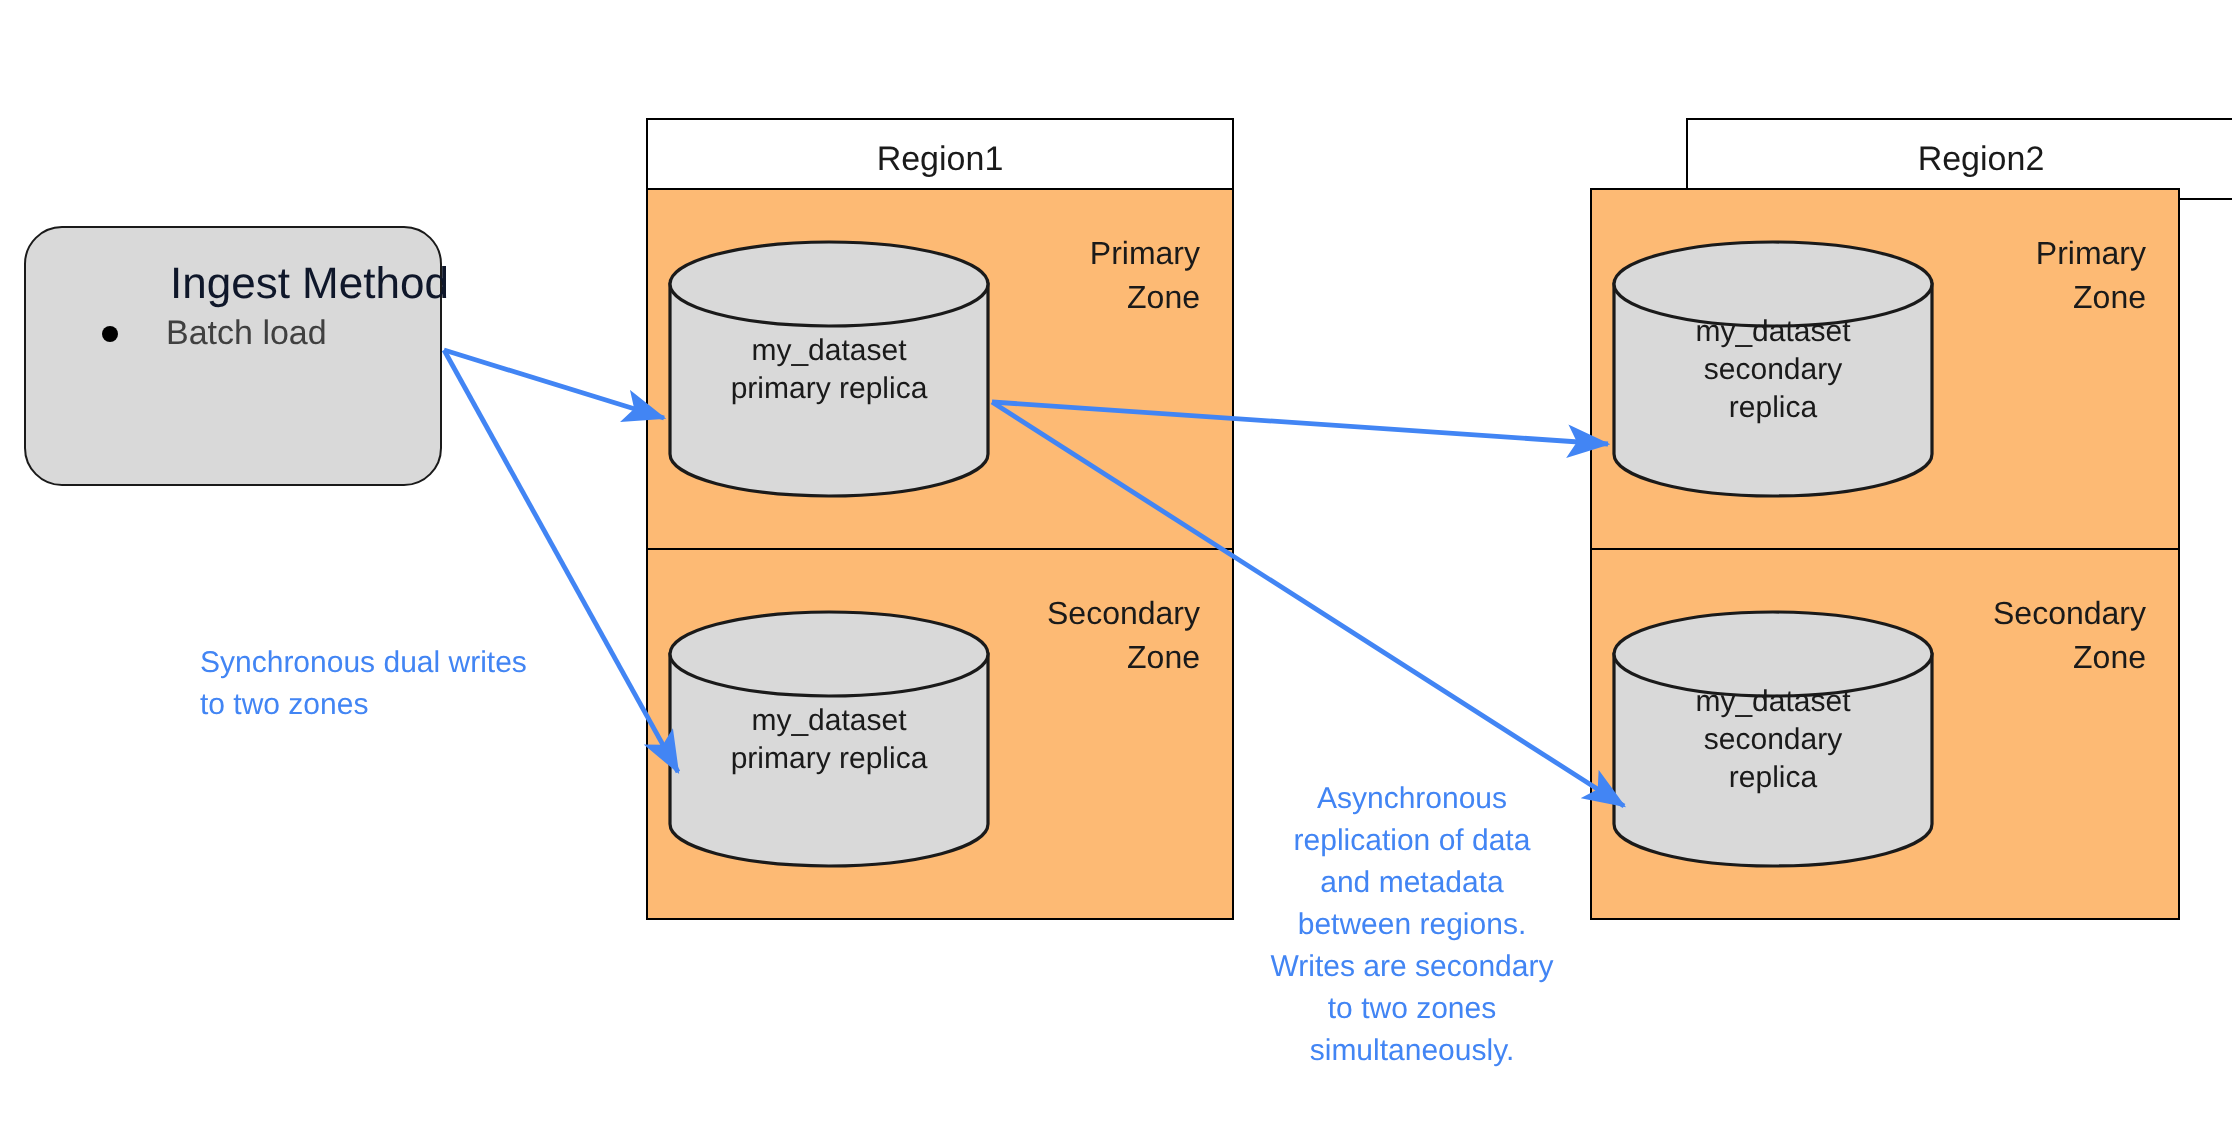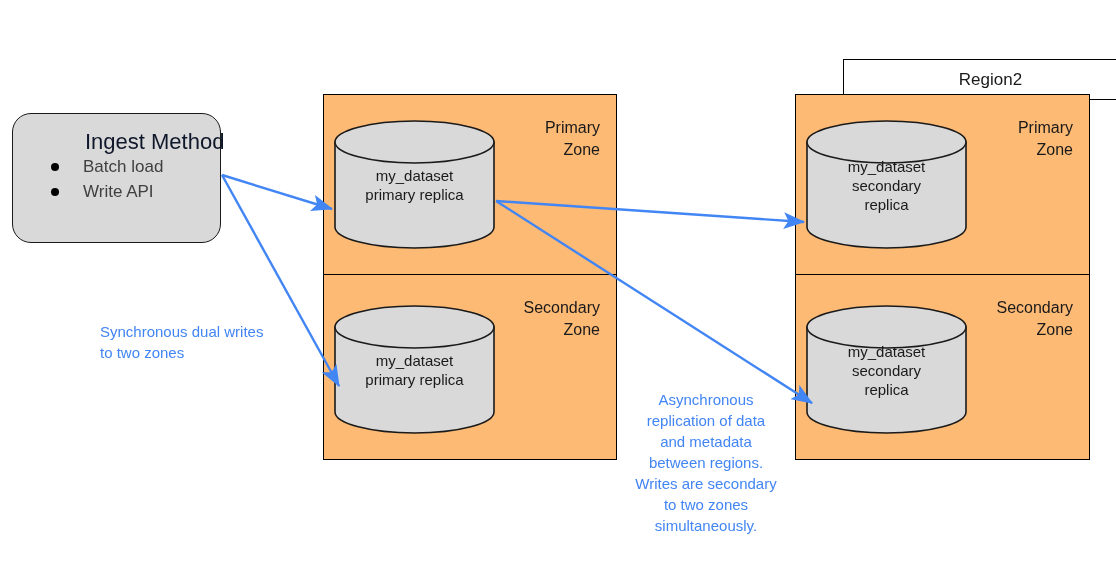--- a/index.html
+++ b/index.html
@@ -178,27 +178,26 @@
 
 <div id="canvas">
 
   <div class="ingest-box">
     <div class="ingest-title">Ingest Method</div>
     <ul class="ingest-list">
       <li>
         <span class="bullet"></span>
         <span>Batch load</span>
       </li>
-      <li>
-        <span class="bullet"></span>
-        <span>Write API</span>
-      </li>
     </ul>
   </div>
 
+  <div class="region-header" id="region1-header">
+    <span>Region1</span>
+  </div>
 
   <div class="region-zones" id="region1-zones">
     <div class="zone zone-primary">
       <div class="zone-label">Primary
 Zone</div>
       <div class="cylinder cyl-primary">
         <svg viewBox="0 0 161 129" preserveAspectRatio="none" aria-hidden="true">
           <path d="M1,22 L1,107 A79.5,21 0 0 0 160,107 L160,22 Z" fill="#d9d9d9" stroke="#1a1a1a" stroke-width="1.6"></path>
           <ellipse cx="80.5" cy="22" rx="79.5" ry="21" fill="#d9d9d9" stroke="#1a1a1a" stroke-width="1.6"></ellipse>
         </svg>

